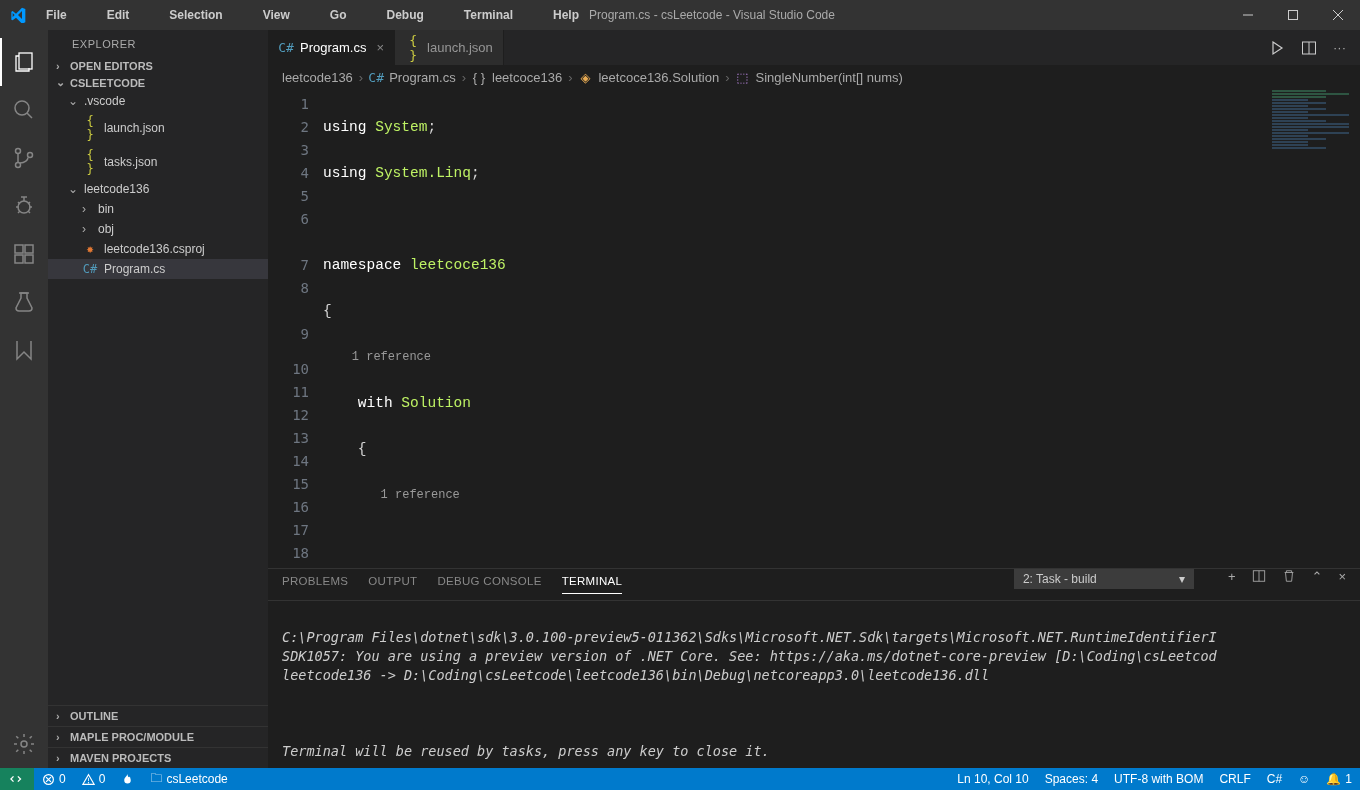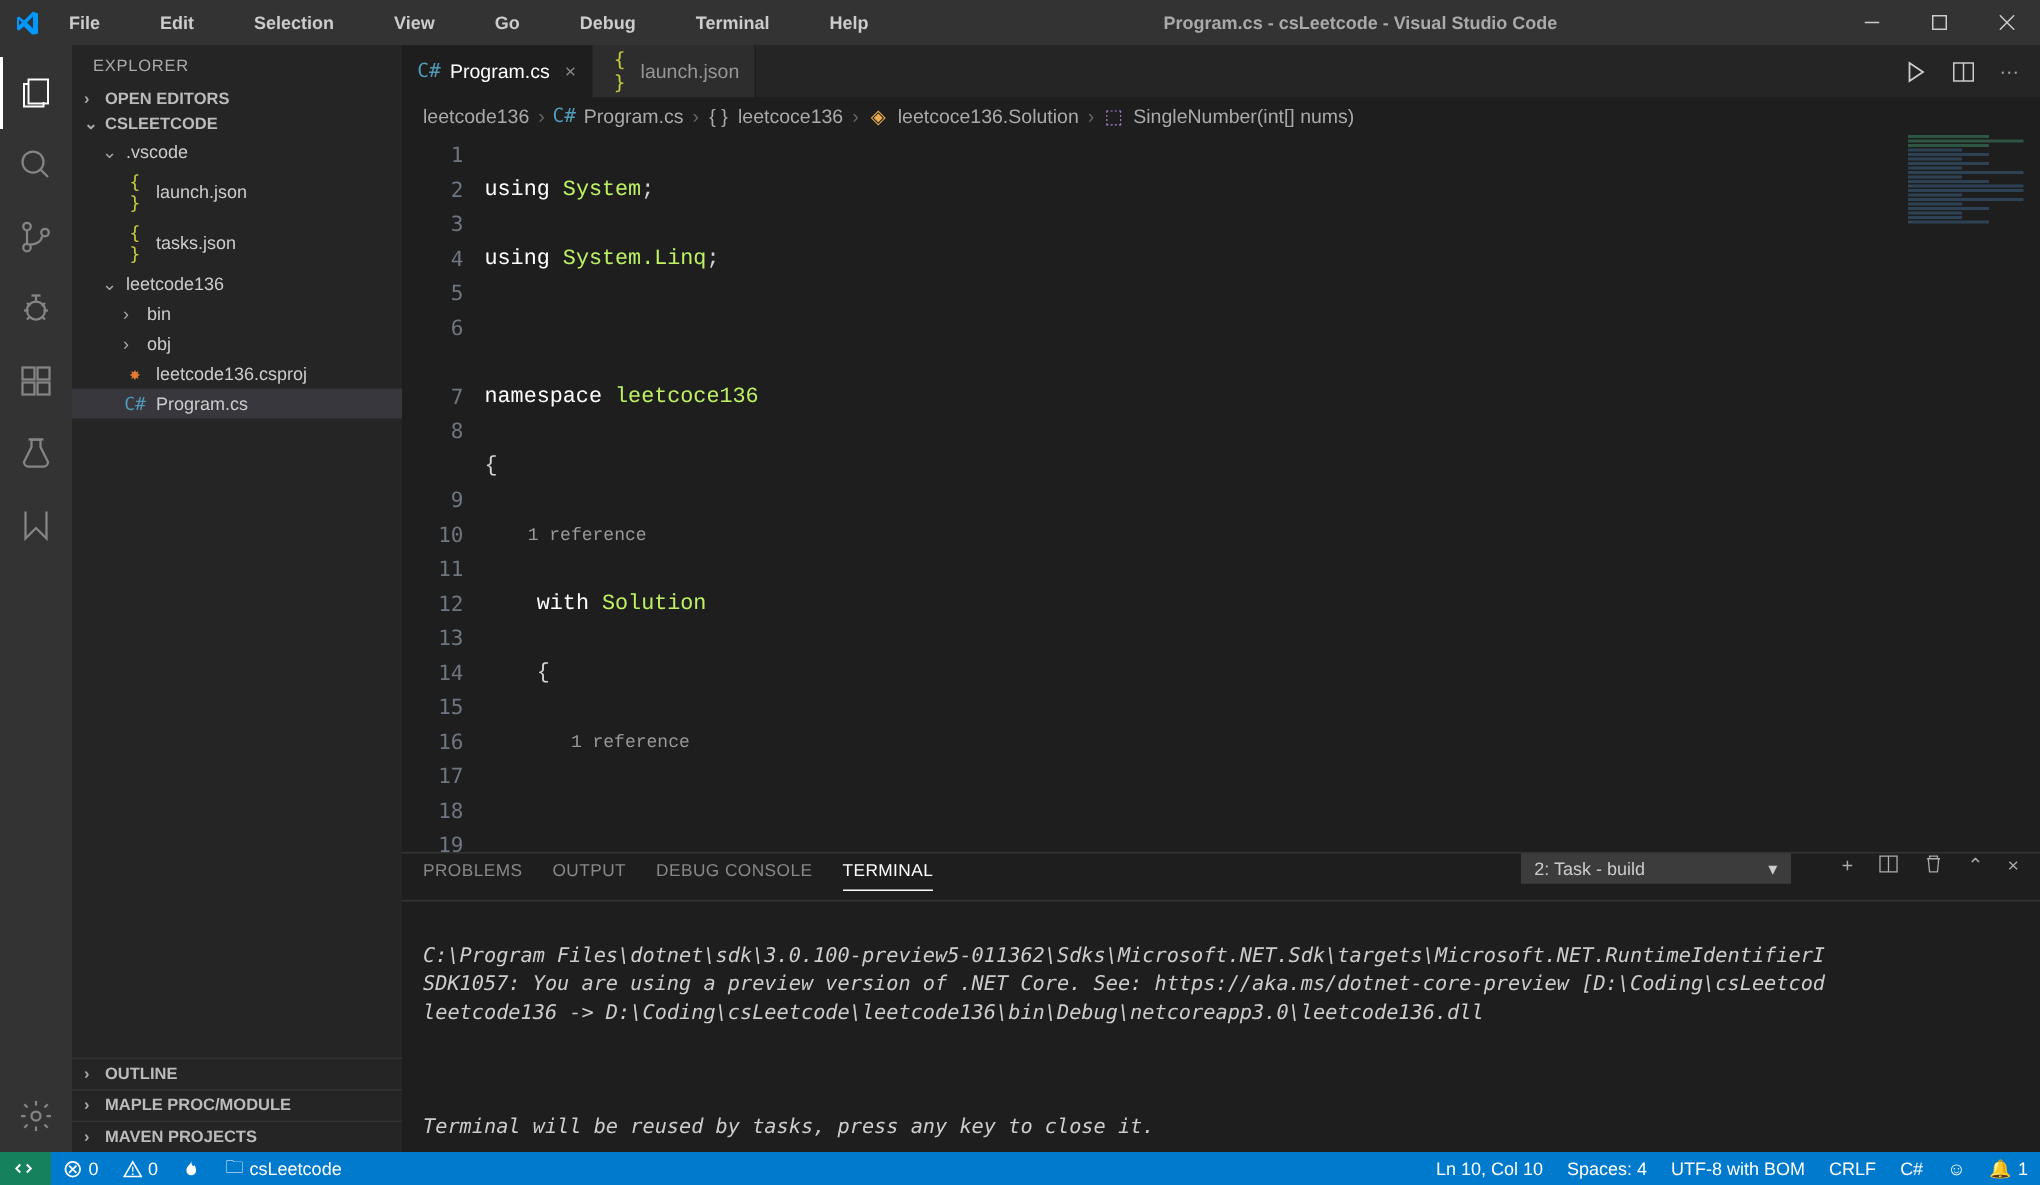--- a/index.html
+++ b/index.html
@@ -3,36 +3,36 @@
 <meta charset="utf-8">
 <style>
 * { margin: 0; padding: 0; box-sizing: border-box; }
 body { font-family: "Segoe UI", Arial, sans-serif; background: #1e1e1e; color: #ccc; width: 1360px; height: 790px; overflow: hidden; display: flex; flex-direction: column; font-size: 13px; }
 
 
 .titlebar { height: 30px; background: #333333; display: flex; align-items: center; color: #ccc; font-size: 12px; }
 .titlebar .logo { width: 36px; display:flex; align-items:center; justify-content:center; }
 .titlebar .menu { display: flex; gap: 20px; font-weight: bold; }
 .titlebar .menu span { padding: 4px 10px; cursor: default; }
-.titlebar .title { flex: 1; text-align: center; color: #aaa; font-weight: bold; }
+.titlebar .title { flex: 1; color: #aaa; }
 .titlebar .wincontrols { display: flex; }
 .titlebar .wincontrols div { width: 45px; height: 30px; display:flex; align-items:center; justify-content:center; }
 
 
 .main { flex:1; display:flex; overflow:hidden; }
 
 
 .activitybar { width: 48px; background: #333333; display:flex; flex-direction:column; align-items:center; padding-top:8px; justify-content: space-between;}
 .activity-top, .activity-bottom { display:flex; flex-direction:column; align-items:center; }
 .activitybar .icon { width:48px; height:48px; display:flex; align-items:center; justify-content:center; color:#858585; cursor:pointer; }
 .activitybar .icon.active { color:#fff; border-left:2px solid #fff; }
 
 
 .sidebar { width: 220px; background: #252526; display:flex; flex-direction:column; font-size:12px; overflow:hidden;}
-.sidebar-header { padding: 8px 14px; color:#aaa; text-transform:uppercase; font-size:11px; letter-spacing:0.5px;}
+.sidebar-header { padding: 8px 24px; color:#aaa; text-transform:uppercase; font-size:11px; letter-spacing:0.5px;}
 .section-title { padding: 2px 8px; color:#bbb; font-size:11px; font-weight:bold; display:flex; align-items:center; gap:4px; cursor:pointer;}
 .filetree { flex:1; overflow:auto; }
 .tree-item { padding: 3px 8px; display:flex; align-items:center; gap:6px; cursor:pointer; color:#ccc; }
 .tree-item.selected { background:#37373d; }
 .indent1 { padding-left: 20px; }
 .indent2 { padding-left: 34px; }
 .chev { width:10px; display:inline-block; color:#aaa;}
 .ficon { width:16px; text-align:center; font-family: monospace; }
 .ficon.json { color:#cbcb41; }
 .ficon.cs { color:#519aba; }
@@ -301,21 +301,21 @@
           <div>2</div>
           <div>3</div>
           <div>4</div>
           <div>5</div>
           <div>6</div>
           <div>&nbsp;</div>
           <div>7</div>
           <div>8</div>
           <div>&nbsp;</div>
           <div>9</div>
-          <div style="position:relative;"><span>10</span></div>
+          <div style="position:relative;margin-top:12px;"><span>10</span></div>
           <div>11</div>
           <div>12</div>
           <div>13</div>
           <div>14</div>
           <div>15</div>
           <div>16</div>
           <div>17</div>
           <div>18</div>
           <div>19</div>
       </div>

